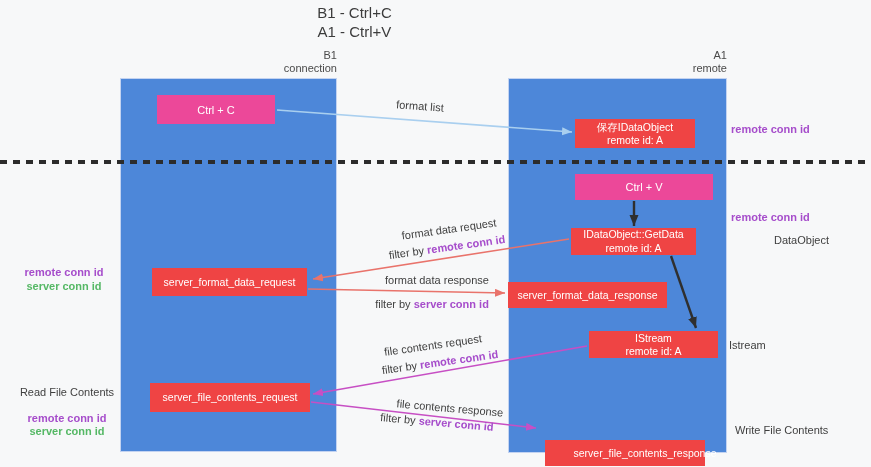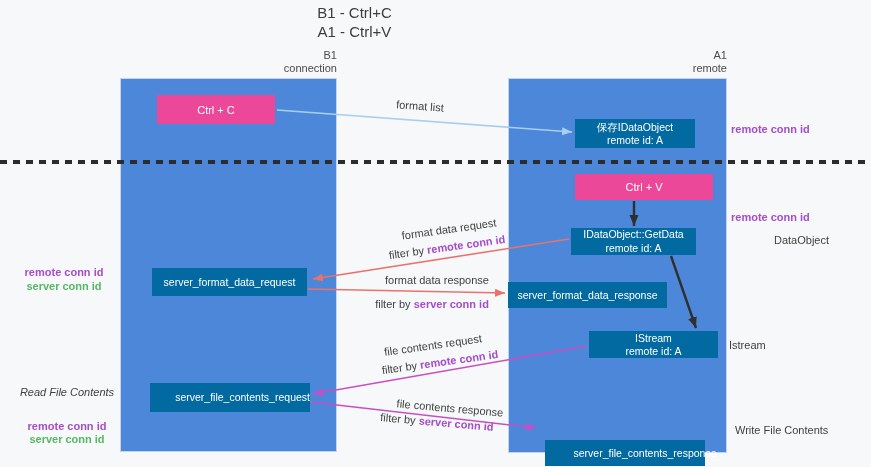--- a/index.html
+++ b/index.html
@@ -24,21 +24,21 @@
   .divider{
     position:absolute;left:0;top:160px;width:871px;height:4px;z-index:3;
     background:repeating-linear-gradient(to right,#2c2c2c 0 7px,transparent 7px 13px);
   }
   .node{
     position:absolute;z-index:2;box-sizing:border-box;
     display:flex;flex-direction:column;align-items:center;justify-content:center;
     color:#ffffff;text-align:center;white-space:nowrap;
   }
   .node.green{background:#ec4899;font-size:11px;}
-  .node.orange{background:#0369a1;font-size:10.5px;line-height:13px;}
+  .node.orange{background:#ef4444;font-size:10.5px;line-height:13px;}
   .arrows{position:absolute;left:0;top:0;z-index:4;pointer-events:none;}
   .elabel{
     position:absolute;z-index:5;white-space:nowrap;
     font-size:11px;color:#414141;
   }
   .f-key{font-weight:bold;color:#a64dcb;}
   .side-label{
     position:absolute;z-index:5;white-space:nowrap;font-size:11px;color:#3f3f3f;
   }
   .purple{color:#a64dcb;font-weight:bold;}
@@ -117,21 +117,21 @@
 
   <div class="node orange" style="left:508px;top:282px;width:159px;height:26px;">
     <span>server_format_data_response</span>
   </div>
 
   <div class="node orange" style="left:589px;top:331px;width:129px;height:27px;">
     <div>IStream</div>
     <div>remote id: A</div>
   </div>
 
-  <div class="node orange" style="left:150px;top:383px;width:160px;height:29px;align-items:flex-end;">
+  <div class="node orange" style="left:150px;top:383px;width:160px;height:29px;">
     <span>server_file_contents_request</span>
   </div>
 
   <div class="node orange" style="left:545px;top:440px;width:160px;height:26px;padding-left:40px;">
     <span>server_file_contents_response</span>
   </div>
 
   <div class="elabel" style="left:420px;top:106px;transform:translate(-50%,-50%) rotate(4deg);">format list</div>
 
   <div class="elabel" style="left:449px;top:229px;transform:translate(-50%,-50%) rotate(-8deg);">format data request</div>
@@ -159,18 +159,18 @@
   <div class="side-label" style="left:731px;top:234px;padding-left:43px;">DataObject</div>
   <div class="side-label" style="left:729px;top:339px;">Istream</div>
   <div class="side-label" style="left:735px;top:424px;">Write File Contents</div>
 
   <div class="side-label stack" style="left:20px;top:265px;width:88px;line-height:14px;">
     <div class="purple">remote conn id</div>
     <div class="green-txt">server conn id</div>
   </div>
 
   <div class="side-label stack" style="left:12px;top:386px;width:110px;">
-    <div style="margin-bottom:20px;font-style:italic;">Read File Contents</div>
+    <div style="margin-bottom:12px;">Read File Contents</div>
     <div class="purple">remote conn id</div>
     <div class="green-txt">server conn id</div>
   </div>
 
 </div>
 
 </body></html>

